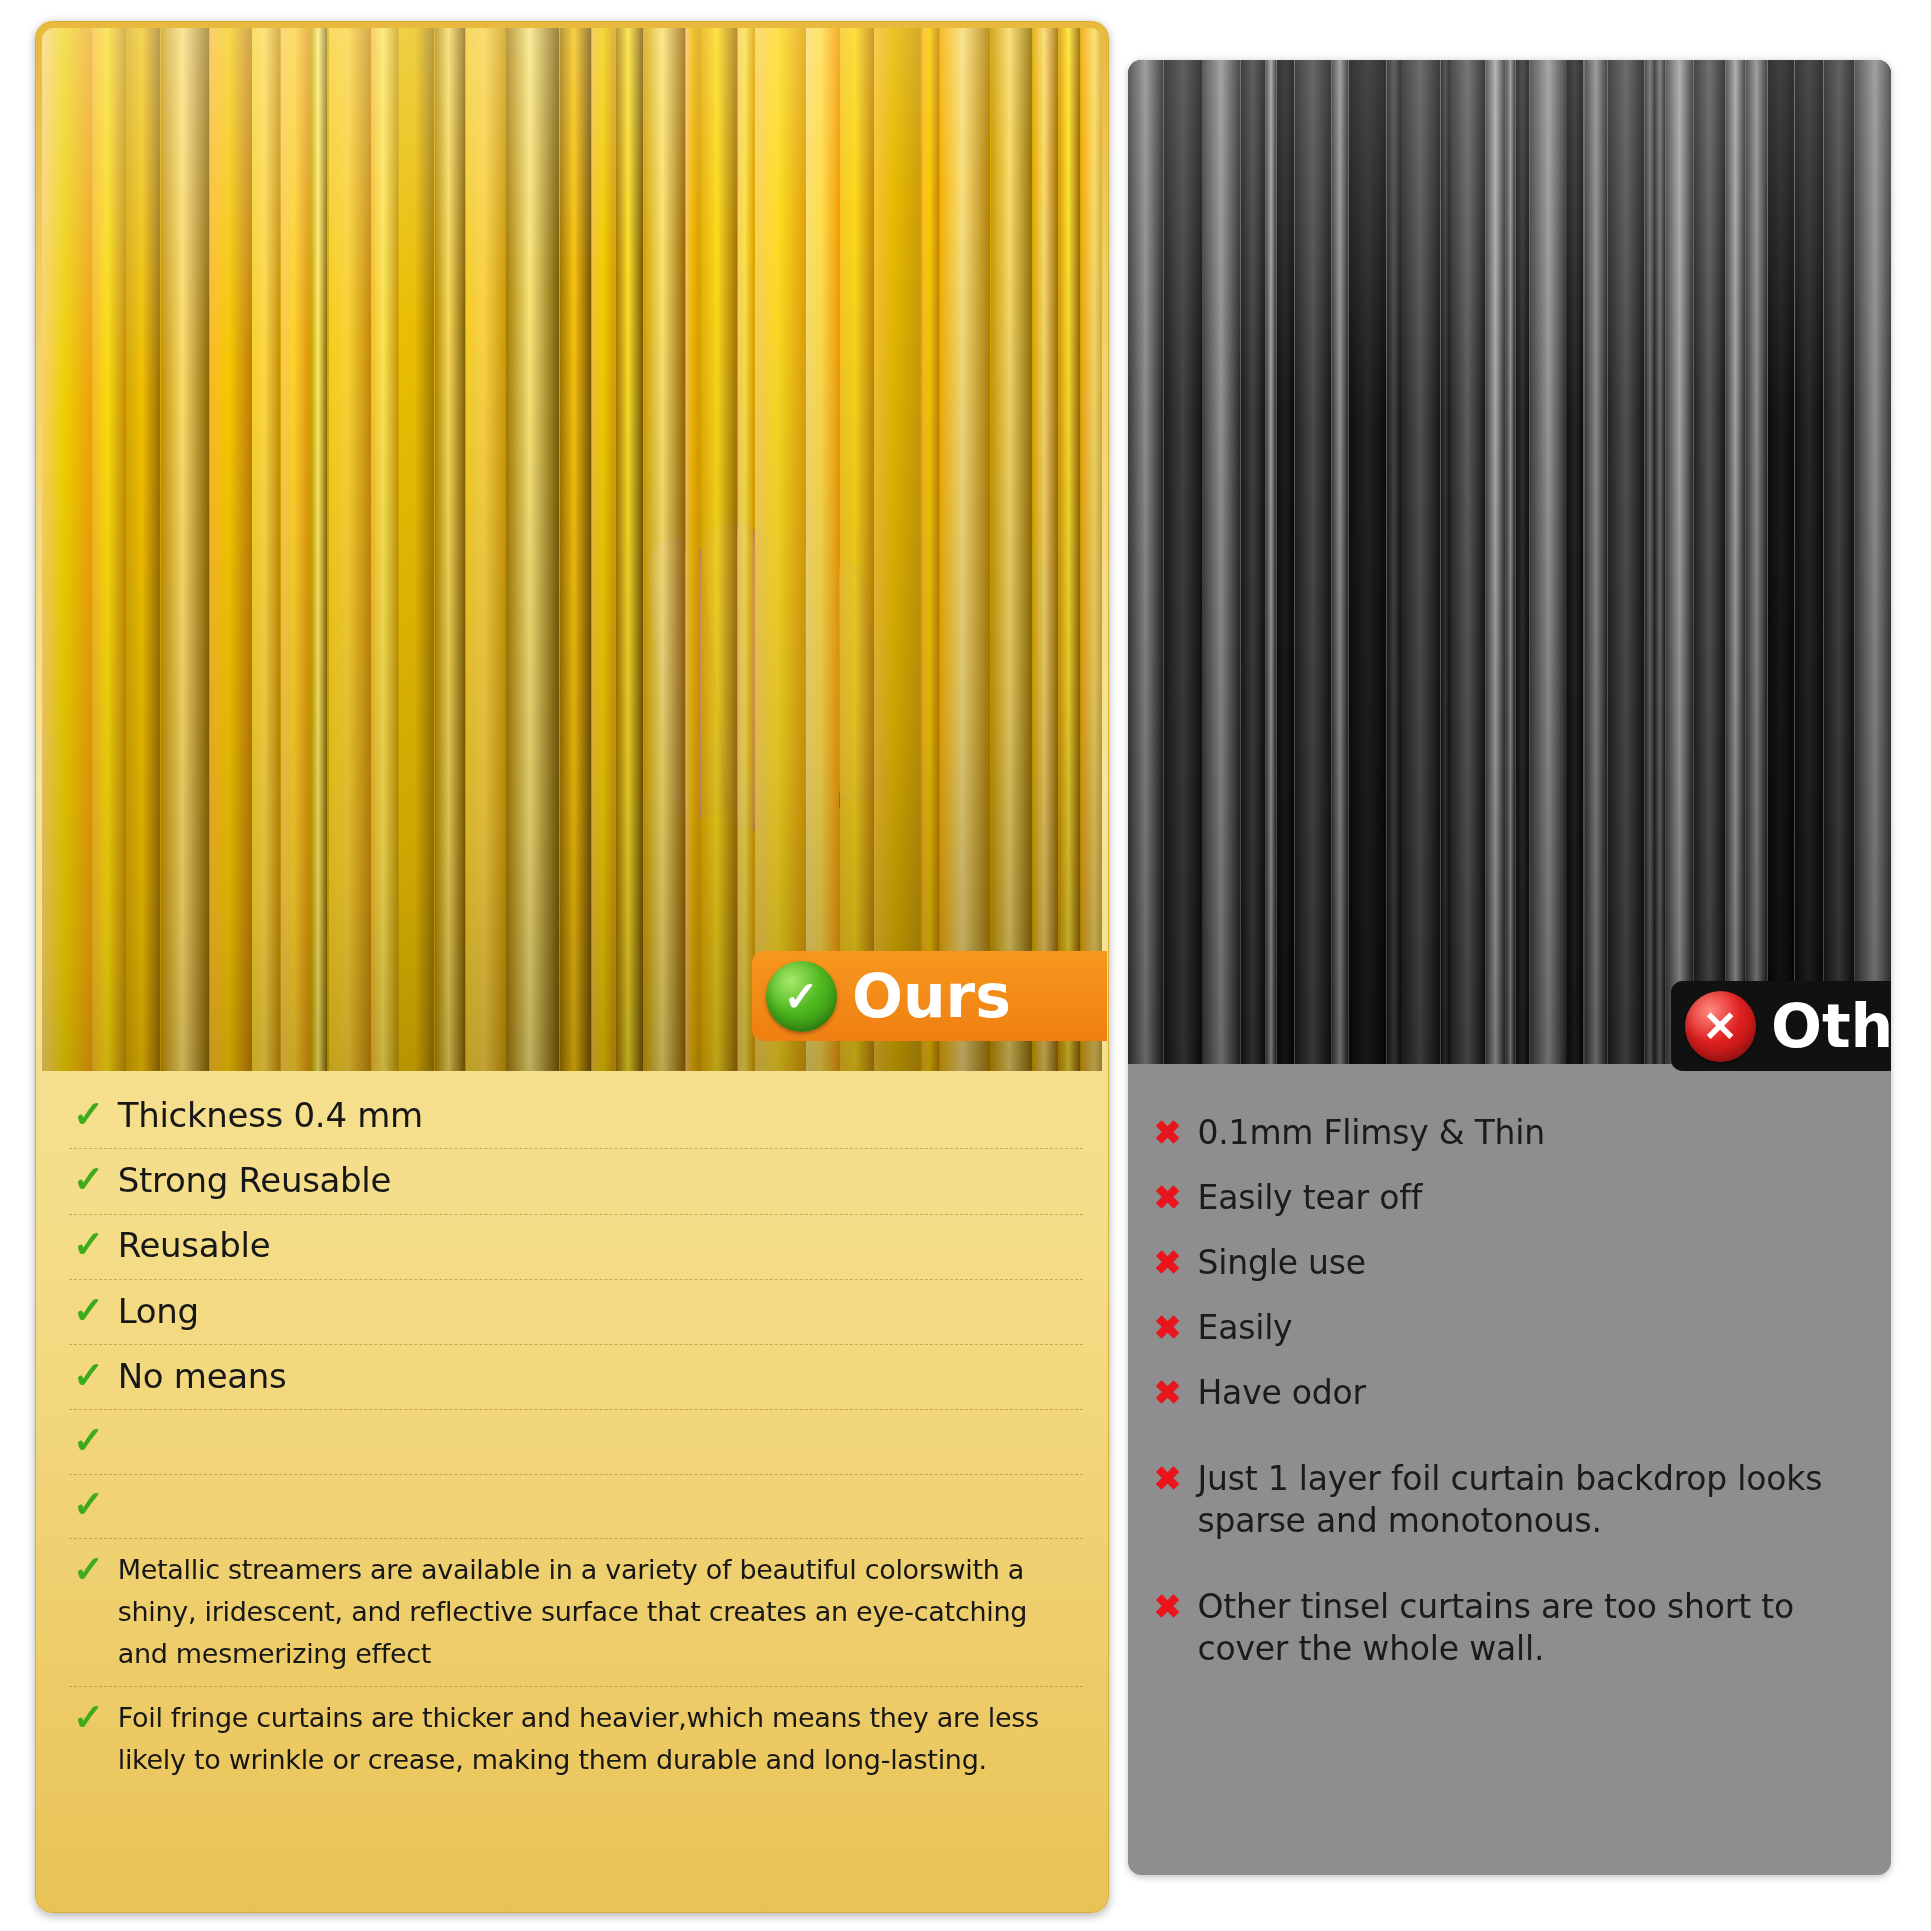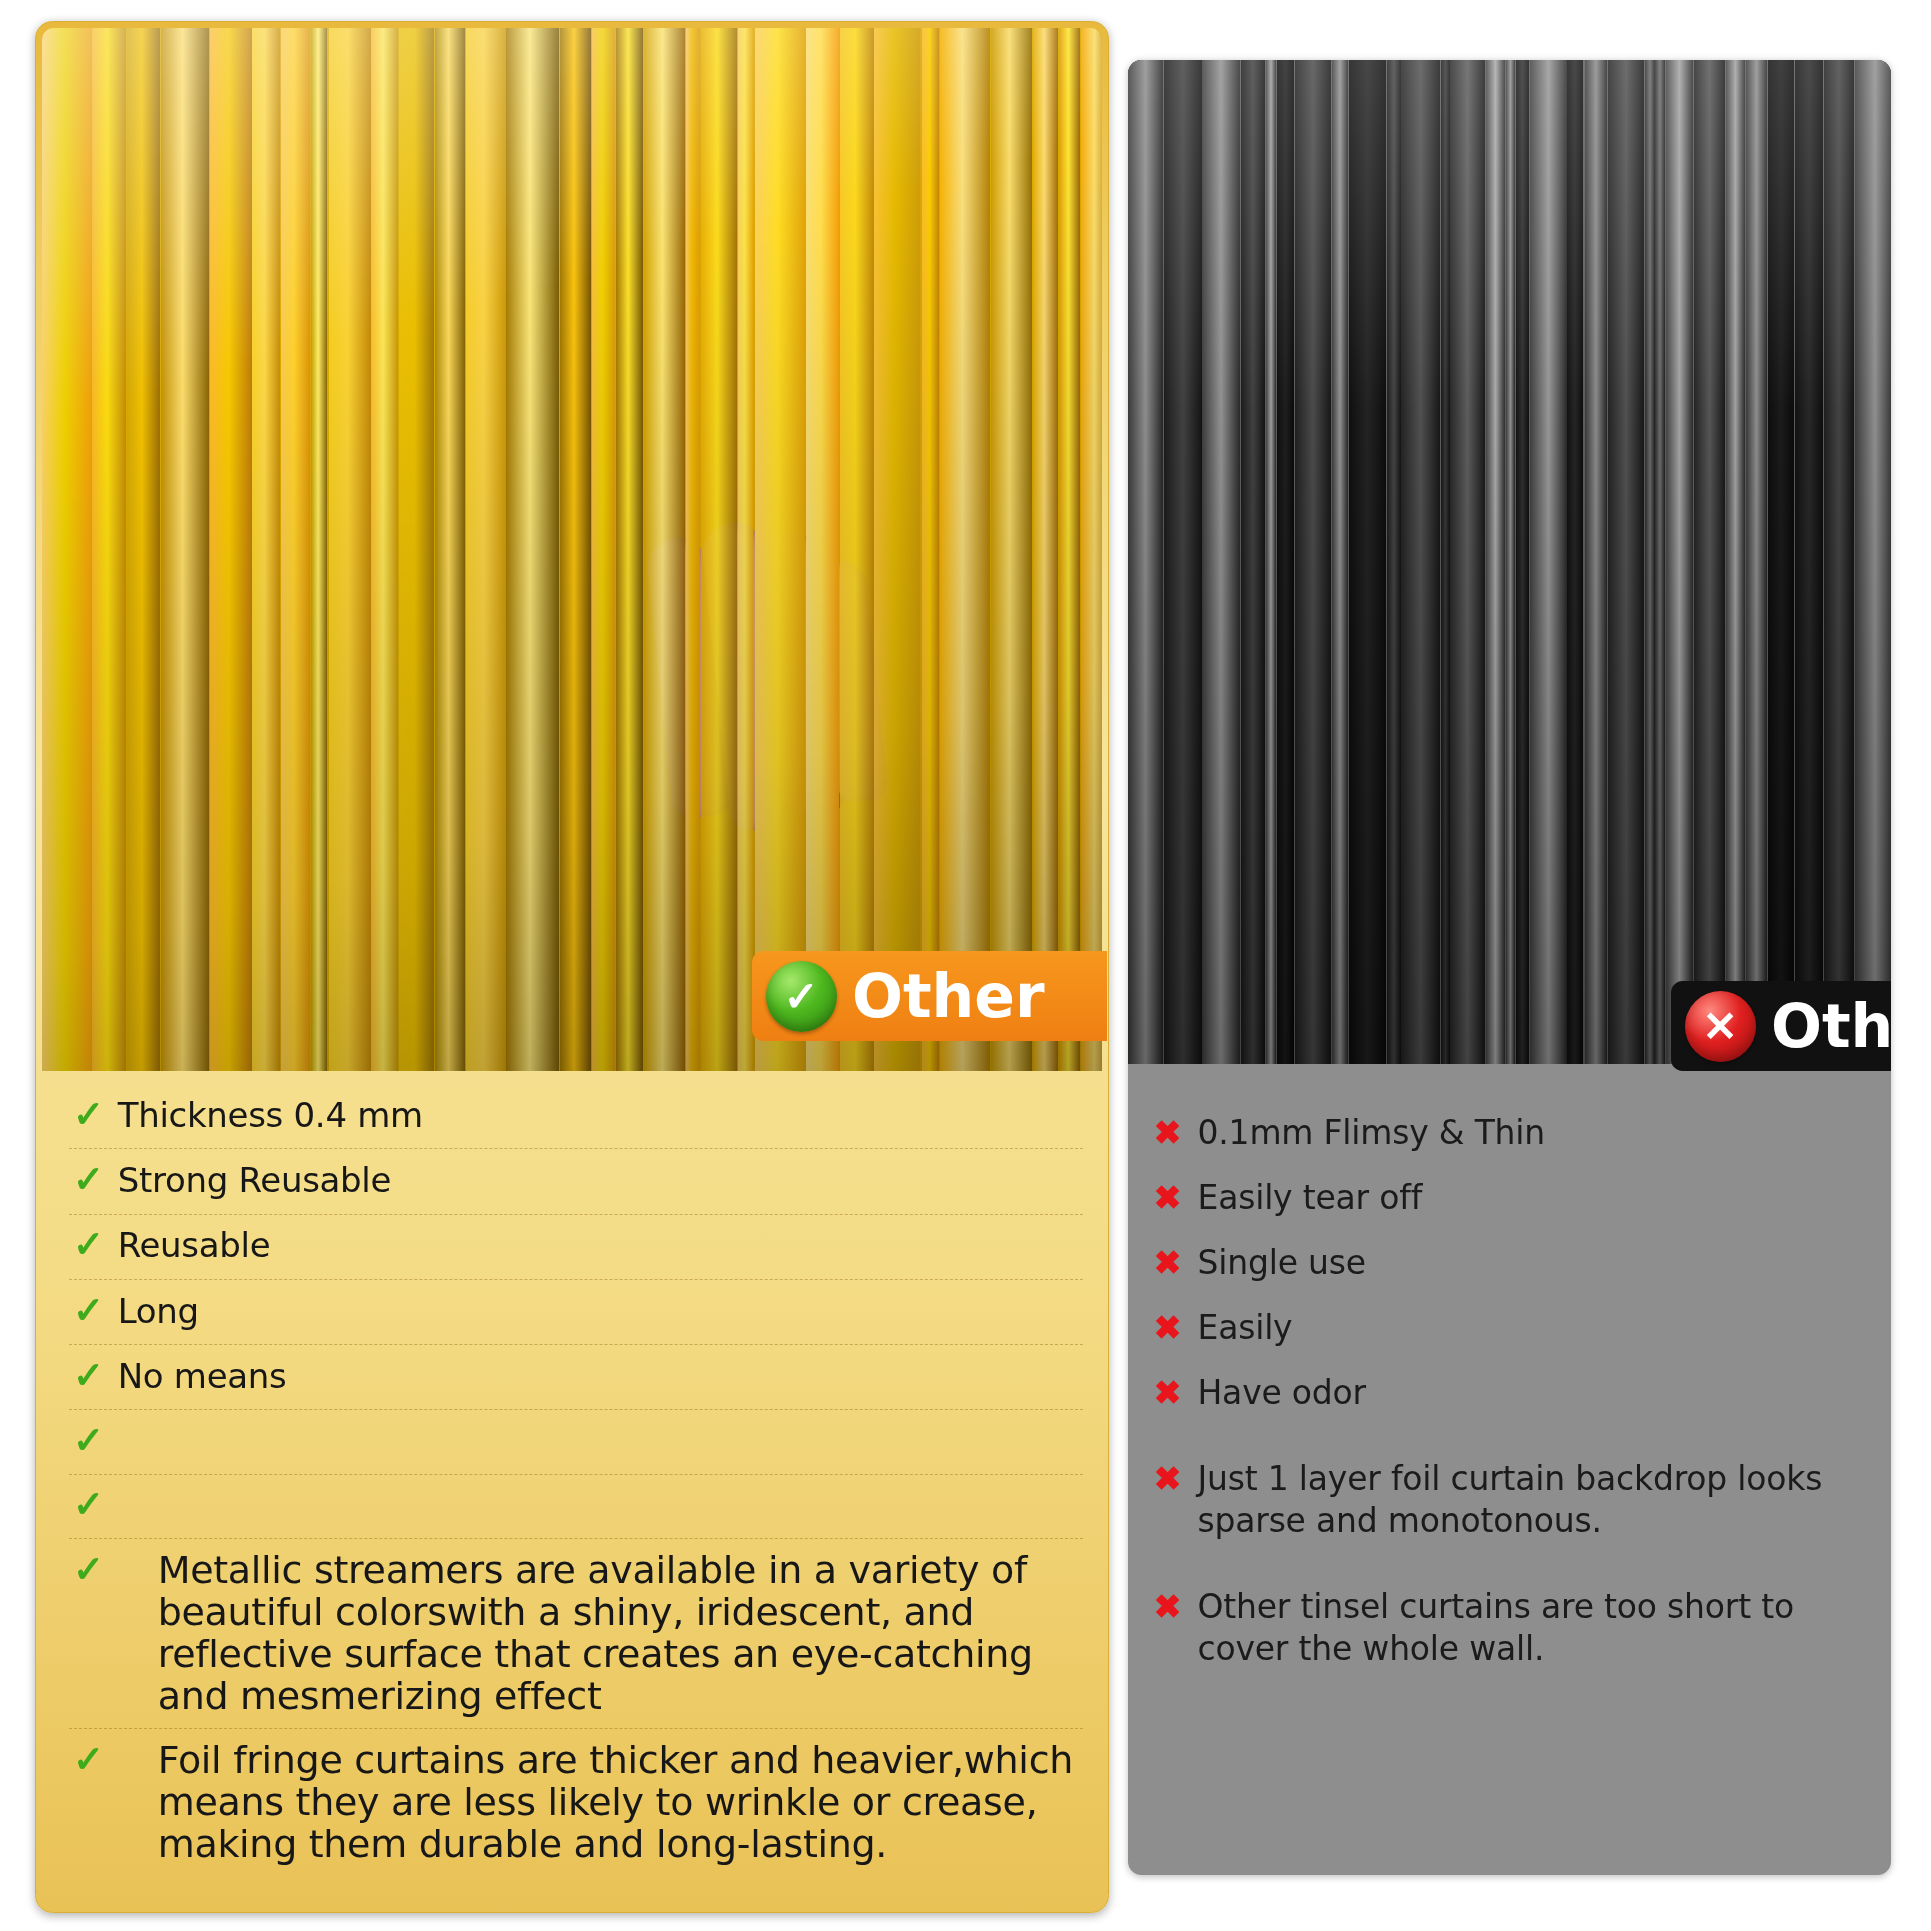--- a/index.html
+++ b/index.html
@@ -204,23 +204,22 @@
   }
   .ours-text {
     font-size: 34px;
     line-height: 43px;
     color: #171717;
     font-family: "DejaVu Sans", sans-serif;
     letter-spacing: -0.3px;
     font-weight: 500;
   }
   .ours-text.small {
-    font-size: 38px;
+    font-size: 27px;
     line-height: 42px;
-    margin-left: 40px;
   }
 </style>
 </head>
 <body>
 
 <div class="stage">
 
   <div class="others-panel">
     <div class="others-photo" id="others-photo">
         <div class="strip" style="left: 0px; width: 35px; background: linear-gradient(90deg, rgb(54, 54, 54) 0%, rgb(138, 138, 138) 50%, rgb(33, 33, 33) 100%);"></div>
@@ -330,21 +329,21 @@
         <div class="gstrip" style="left: 898px; width: 50px; background: linear-gradient(90deg, rgb(249, 180, 6) 0%, rgb(255, 232, 148) 45%, rgb(171, 122, 7) 100%); opacity: 0.85;"></div>
         <div class="gstrip" style="left: 949px; width: 41px; background: linear-gradient(90deg, rgb(204, 154, 5) 0%, rgb(255, 230, 128) 45%, rgb(137, 102, 6) 100%); opacity: 0.84;"></div>
         <div class="gstrip" style="left: 991px; width: 25px; background: linear-gradient(90deg, rgb(229, 173, 6) 0%, rgb(255, 224, 122) 45%, rgb(157, 102, 7) 100%); opacity: 0.9;"></div>
         <div class="gstrip" style="left: 1017px; width: 21px; background: linear-gradient(90deg, rgb(224, 158, 6) 0%, rgb(255, 232, 56) 45%, rgb(152, 98, 6) 100%); opacity: 0.94;"></div>
         <div class="gstrip" style="left: 1039px; width: 30px; background: linear-gradient(90deg, rgb(249, 171, 16) 0%, rgb(255, 228, 122) 45%, rgb(176, 117, 7) 100%); opacity: 0.88;"></div>
         <div style="position: absolute; left: 0px; top: 0px; width: 100%; height: 100%; background: linear-gradient(165deg, rgba(255, 255, 255, 0.35) 0%, rgba(255, 255, 255, 0) 30%, rgba(0, 0, 0, 0.12) 70%, rgba(0, 0, 0, 0.3) 100%); pointer-events: none;"></div>
       </div>
 
     <div class="badge badge-ours">
       <div class="circle-icon circle-green">✓</div>
-      <div class="badge-label">Other</div>
+      <div class="badge-label">Ours</div>
     </div>
 
     <div class="ours-list">
       <div class="ours-item">
         <div class="check-icon">✓</div>
         <div class="ours-text">Thickness 0.4 mm</div>
       </div>
       <div class="ours-item">
         <div class="check-icon">✓</div>
         <div class="ours-text">Strong Reusable</div>

